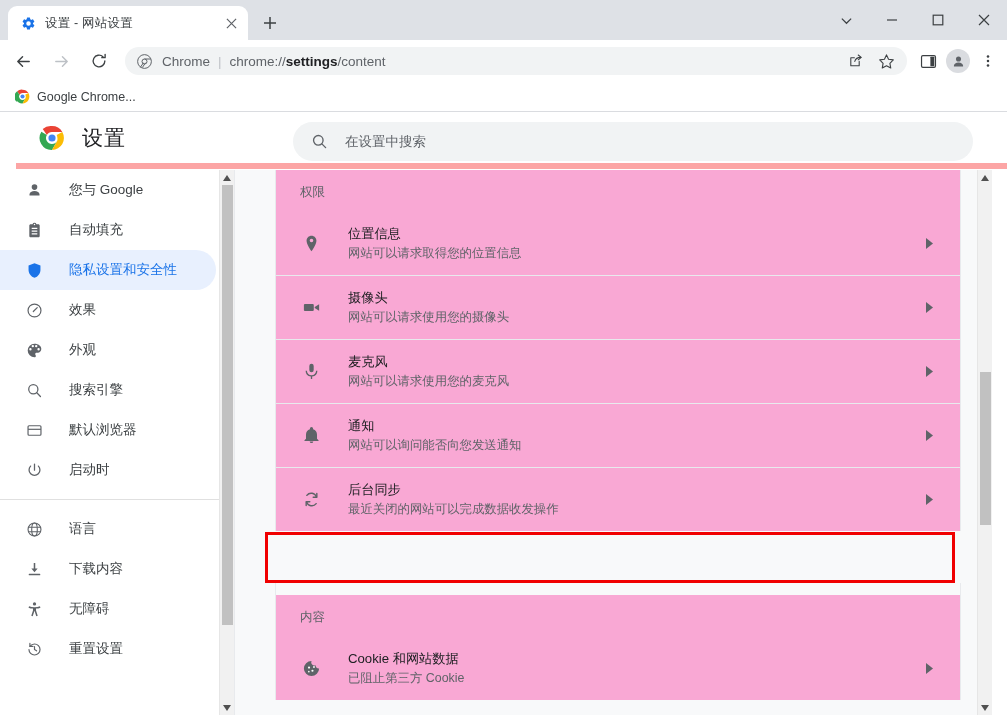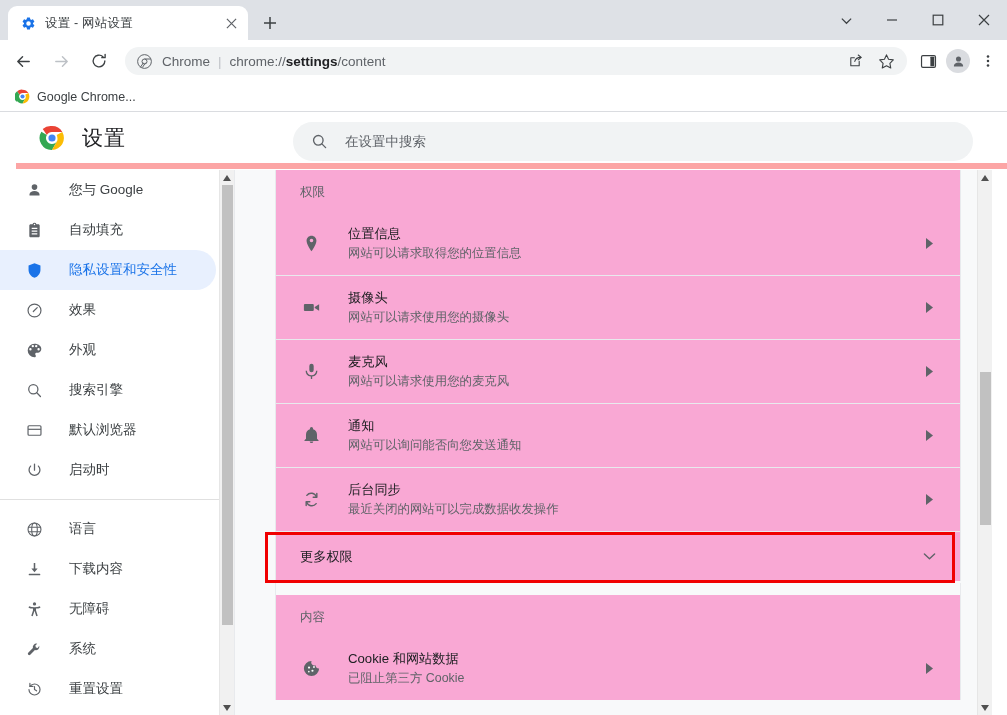--- a/index.html
+++ b/index.html
@@ -666,28 +666,20 @@
         <div class="nav-item">
           <span class="ni-icon">
             <svg width="17" height="17" viewBox="0 0 20 20" fill="currentColor">
               <circle cx="10" cy="3.4" r="1.9"></circle>
               <path d="M16.4 6.2c-1.8.7-4 1.1-6.4 1.1s-4.6-.4-6.4-1.1L3 7.8c1.5.6 3.3 1 5.2 1.1v2.3l-2 6.1 1.7.6 2.1-6.3 2.1 6.3 1.7-.6-2-6.1V8.9c1.9-.1 3.7-.5 5.2-1.1l-.6-1.6z"></path>
             </svg>
           </span>
           <span class="ni-label">无障碍</span>
         </div>
 
-        <div class="nav-item">
-          <span class="ni-icon">
-            <svg width="17" height="17" viewBox="0 0 20 20" fill="currentColor">
-              <path d="M15.6 5.6a4.2 4.2 0 01-5.1 5.1L5 16.2a1.7 1.7 0 01-2.4-2.4l5.5-5.5a4.2 4.2 0 015.1-5.1L11 5.4l.6 2.2 2.2.6 1.8-2.6z"></path>
-            </svg>
-          </span>
-          <span class="ni-label">系统</span>
-        </div>
 
         <div class="nav-item">
           <span class="ni-icon">
             <svg width="17" height="17" viewBox="0 0 20 20" fill="none" stroke="currentColor" stroke-width="1.4" stroke-linecap="round">
               <path d="M3.5 10a6.5 6.5 0 106.5-6.5c-2.2 0-4.1 1.1-5.3 2.7"></path>
               <path d="M4.6 2.8 V6.4 H8.2"></path>
               <path d="M10 6.6 V10 L12.4 11.6"></path>
             </svg>
           </span>
           <span class="ni-label">重置设置</span>
@@ -799,28 +791,20 @@
             <span class="perm-title">后台同步</span>
             <span class="perm-sub" style="display:block">最近关闭的网站可以完成数据收发操作</span>
           </span>
           <span class="perm-arrow">
             <svg width="9" height="11" viewBox="0 0 9 11" fill="#5f6368">
                 <path d="M1 0 L8 5.5 L1 11 Z"></path>
               </svg>
           </span>
         </div>
 
-        <div class="expand-row">
-          <span class="expand-label">更多权限</span>
-          <span class="perm-arrow">
-            <svg width="13" height="9" viewBox="0 0 14 9" stroke="#5f6368" stroke-width="1.5" fill="none" stroke-linecap="round" stroke-linejoin="round">
-              <path d="M1.5 1.8 L7 7 L12.5 1.8"></path>
-            </svg>
-          </span>
-        </div>
       </div>
 
       <div class="card" style="top:413px;background:#f8f9fa;height:12px;border-left:1px solid #e8eaed;border-right:1px solid #e8eaed;"></div>
 
       <div class="card" style="top:425px;">
         <div class="section-label">内容</div>
 
         <div class="perm-row first">
           <span class="perm-icon">
             <svg width="19" height="19" viewBox="0 0 20 20" fill="currentColor">

